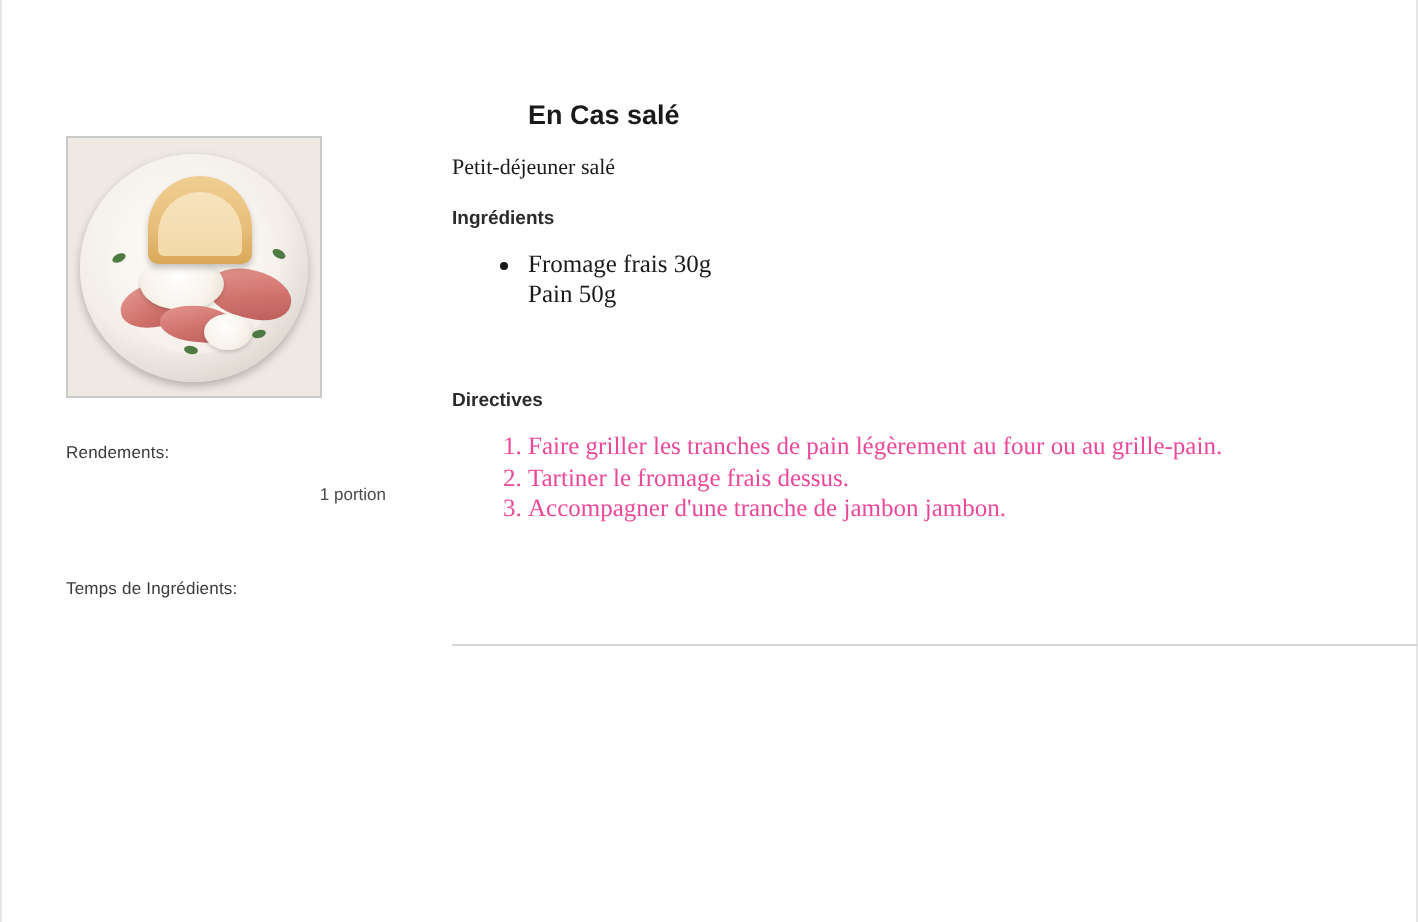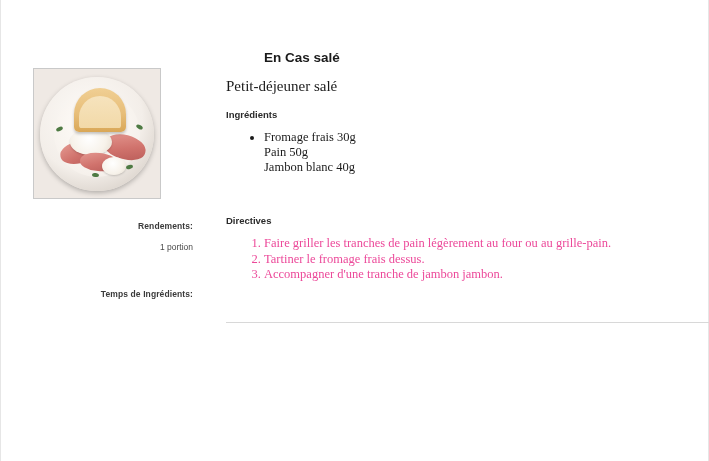--- a/index.html
+++ b/index.html
@@ -127,24 +127,23 @@
   }
   .herb.g1 { left: 16px; top: 50px; transform: rotate(-25deg); }
   .herb.g2 { left: 96px; top: 48px; transform: rotate(30deg); }
   .herb.g3 { left: 52px; top: 96px; transform: rotate(10deg); }
   .herb.g4 { left: 86px; top: 88px; transform: rotate(-15deg); }
 
   .meta-block { margin-top: 22px; }
   .meta-label {
     font-family: "Liberation Sans", sans-serif;
     font-size: 8.5px;
-    font-weight: bold;
+    font-weight: normal;
     color: #3a3a3a;
     letter-spacing: 0.1px;
-    text-align: right;
   }
   .meta-value {
     font-family: "Liberation Sans", sans-serif;
     font-size: 8.5px;
     color: #4a4a4a;
     margin-top: 11px;
     text-align: right;
   }
   .meta-gap { height: 15px; }
 
@@ -158,21 +157,21 @@
   .recipe-title {
     font-family: "Liberation Sans", sans-serif;
     font-size: 13.5px;
     font-weight: bold;
     color: #1a1a1a;
     margin: 0 0 13px 0;
     padding-left: 38px;
   }
   .recipe-subtitle {
     font-family: "Liberation Serif", serif;
-    font-size: 15px;
+    font-size: 11px;
     color: #1a1a1a;
     margin: 0 0 14px 0;
   }
   .section-head {
     font-family: "Liberation Sans", sans-serif;
     font-size: 9.5px;
     font-weight: bold;
     color: #2b2b2b;
     margin: 0 0 10px 0;
   }
@@ -252,21 +251,20 @@
 
     <h1 class="recipe-title">En Cas salé</h1>
 
     <p class="recipe-subtitle">Petit-déjeuner salé</p>
 
     <div class="section-head">Ingrédients</div>
 
     <ul class="ingredients">
       <li>Fromage frais 30g</li>
       <li style="list-style:none">Pain 50g</li>
-      <li style="list-style:none">Jambon blanc 40g</li>
     </ul>
 
     <div class="section-head directions-head">Directives</div>
 
     <ol class="directions">
       <li>Faire griller les tranches de pain légèrement au four ou au grille-pain.</li>
       <li>Tartiner le fromage frais dessus.</li>
       <li>Accompagner d'une tranche de jambon jambon.</li>
     </ol>
 

